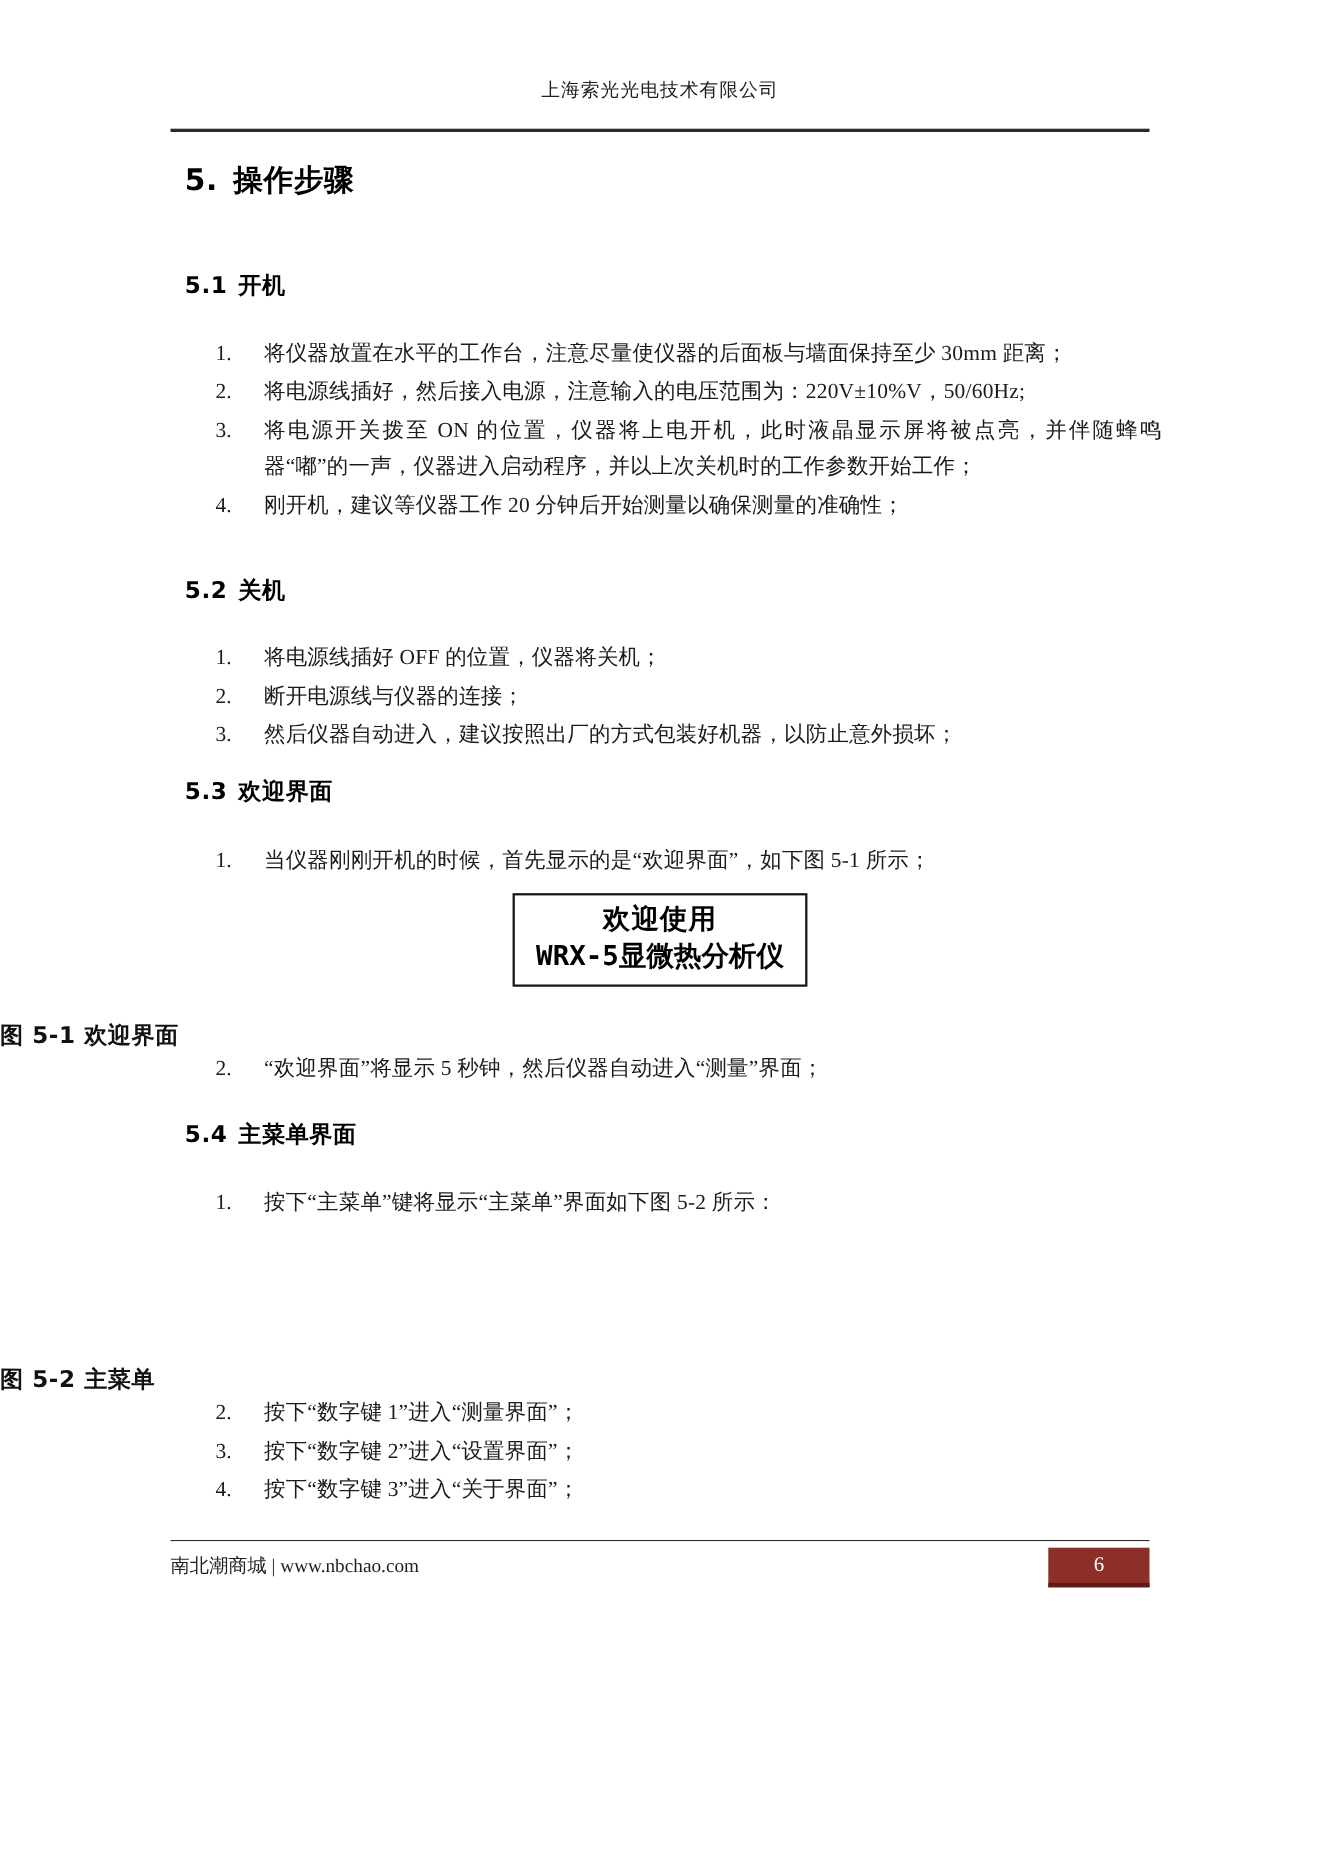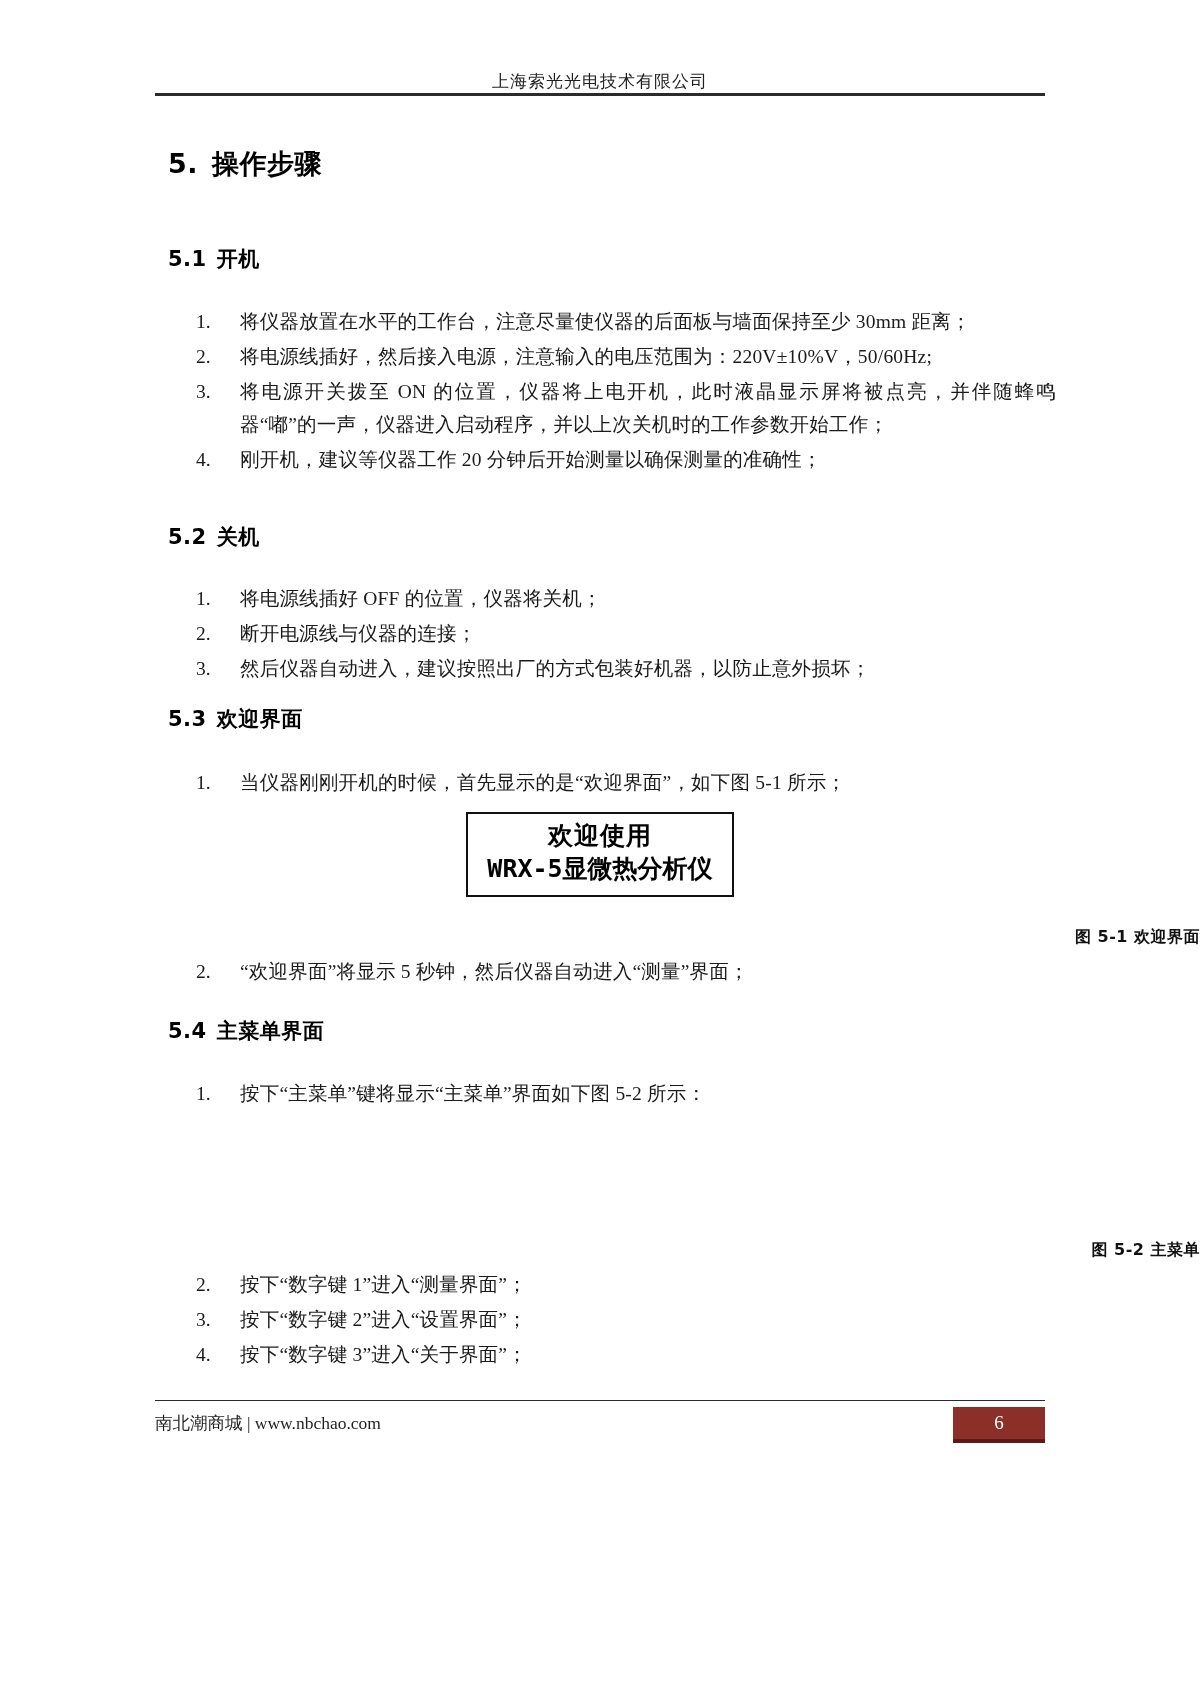--- a/index.html
+++ b/index.html
@@ -29,21 +29,21 @@
     left: 155px;
     top: 70px;
     width: 890px;
   }
   .header-text {
     text-align: center;
     font-family: Liberation Serif, serif;
     font-size: 17px;
     letter-spacing: 1px;
     color: #1f1f1f;
-    padding-bottom: 0;
+    padding-bottom: 24px;
   }
   .header-rule {
     border-top: 3px solid #2b2b2b;
     width: 100%;
   }
 
   .h1 {
     position: absolute;
     left: 168px;
     font-family: "DejaVu Sans", "Liberation Sans", sans-serif;
@@ -158,24 +158,24 @@
     font-weight: bold;
     font-size: 18px;
     line-height: 22px;
     color: #000;
     letter-spacing: 0px;
   }
 
   .figcaption {
     position: absolute;
     width: 1200px;
-    text-align: right;
-    font-family: "DejaVu Sans", "Liberation Sans", sans-serif;
-    font-weight: bold;
-    font-size: 16px;
+    text-align: left;
+    font-family: "DejaVu Sans", "Liberation Sans", sans-serif;
+    font-weight: bold;
+    font-size: 21px;
     color: #111;
     letter-spacing: 0.5px;
   }
 
   
   .footer {
     position: absolute;
     left: 155px;
     top: 1400px;
     width: 890px;

